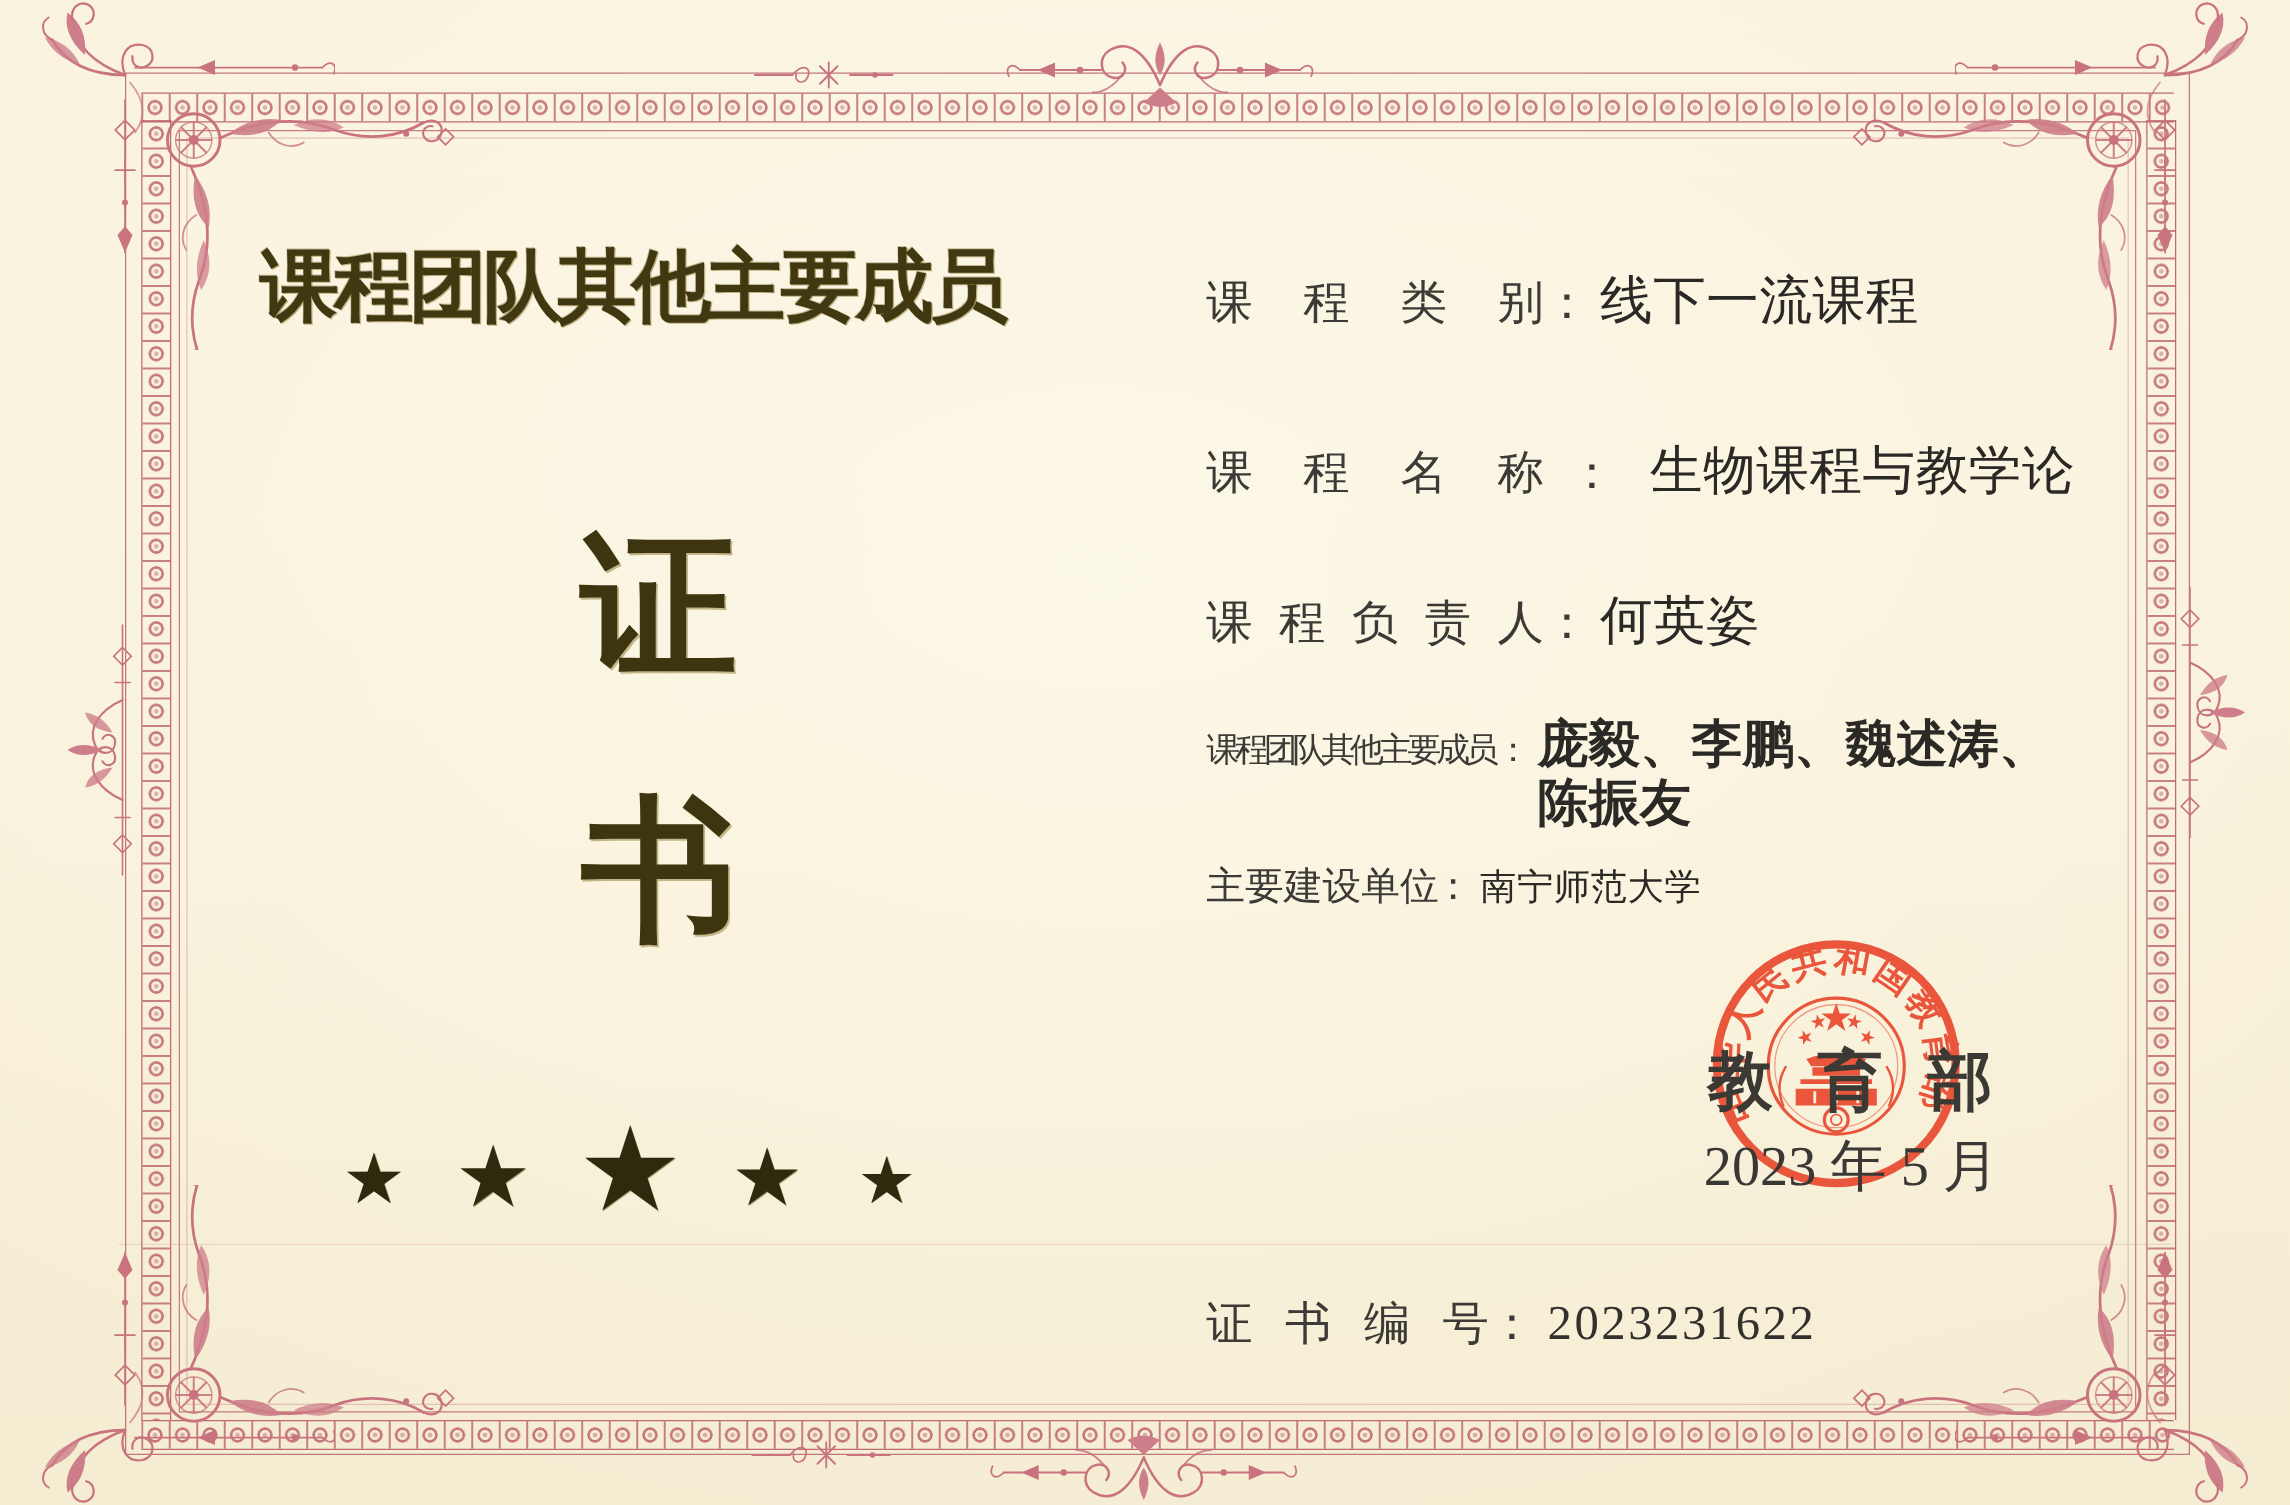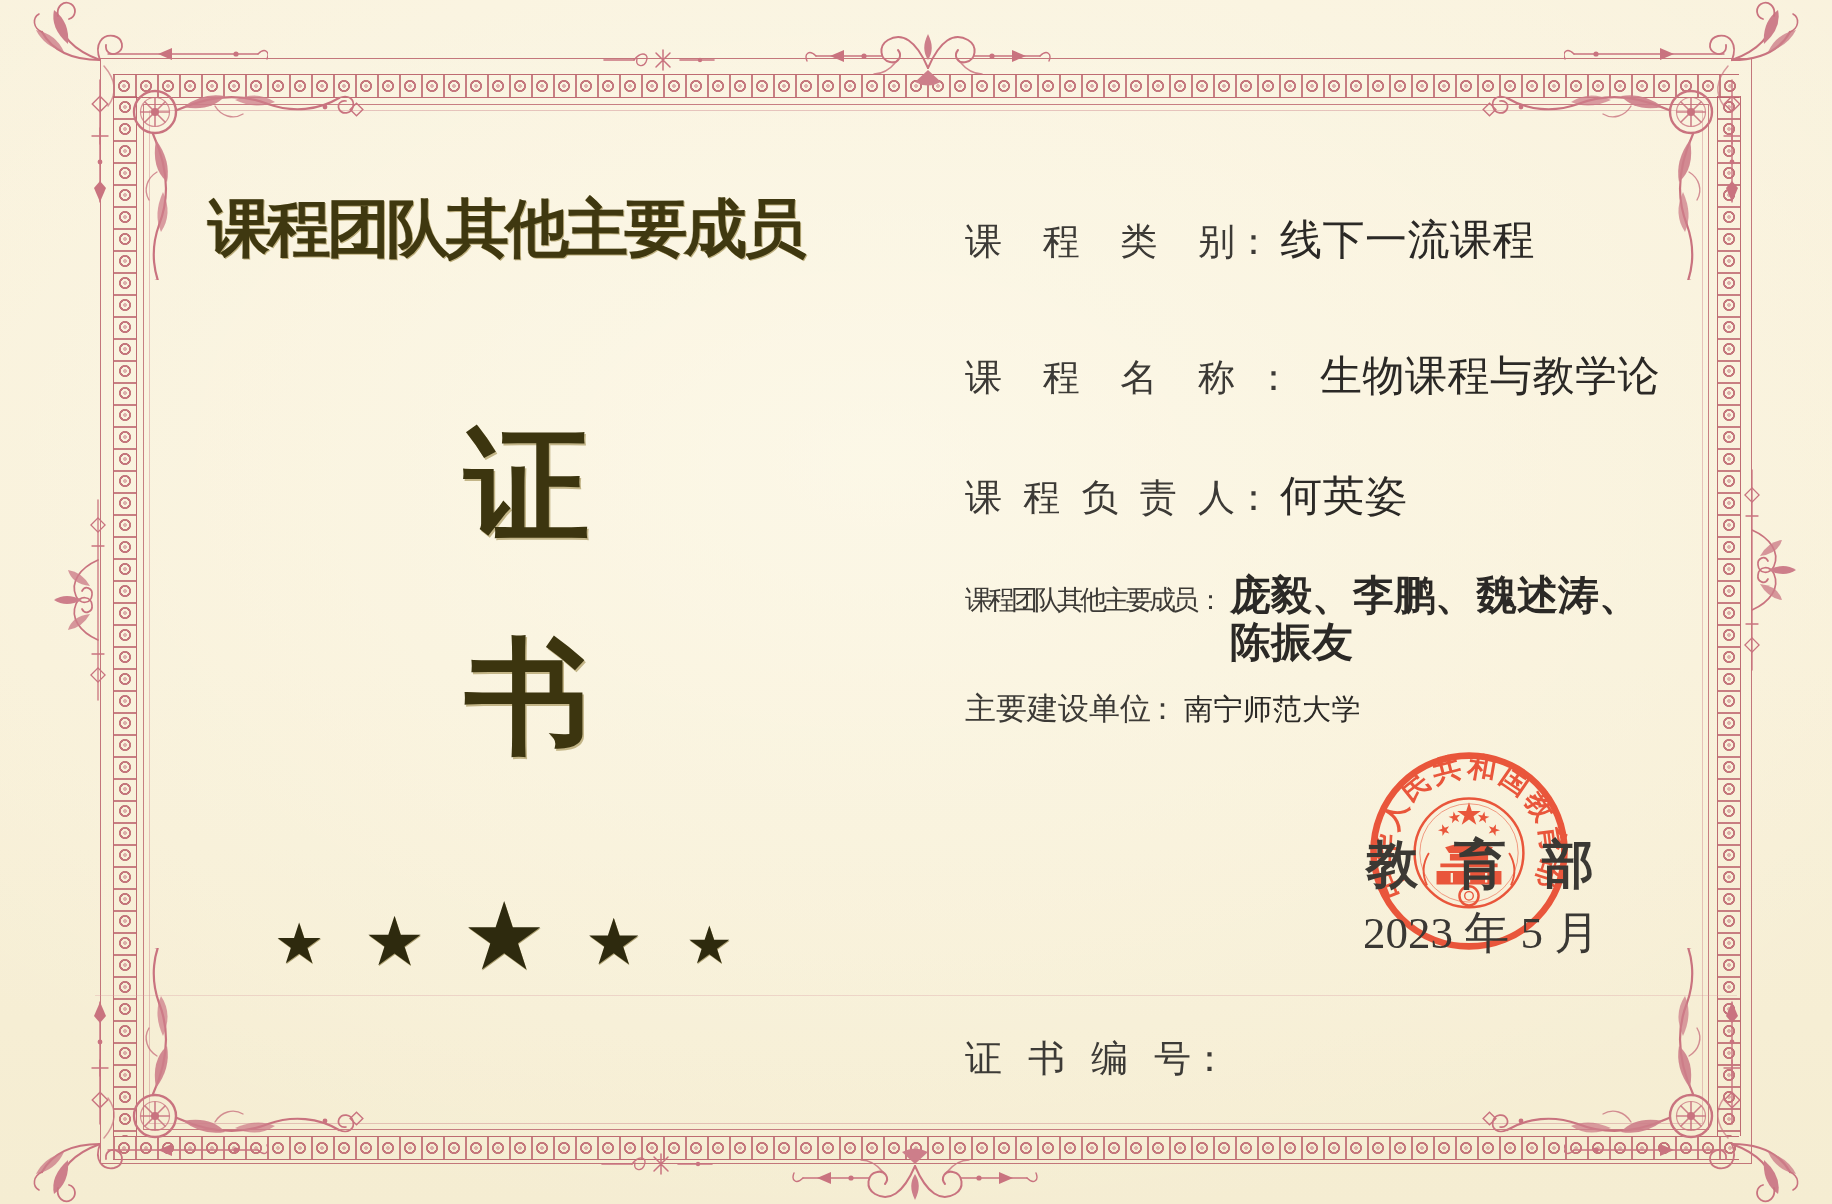--- a/index.html
+++ b/index.html
@@ -318,15 +318,16 @@
       <circle cx="110" cy="157" r="4.5" fill="none" stroke-width="1.4"></circle>
       <path d="M66,146 q-8,-18 2,-34 M154,146 q8,-18 -2,-34" fill="none" stroke-width="2"></path>
     </g>
   </svg>
   <div class="ministry">教育部</div>
   <div class="seal-date">2023 年 5 月</div>
 
   <div class="row r-serial">
     <span class="label">证书编号</span>
       <span class="colon">：</span>
+      <span class="value">2023231622</span>
   </div>
 
 </div>
 
 </body></html>

